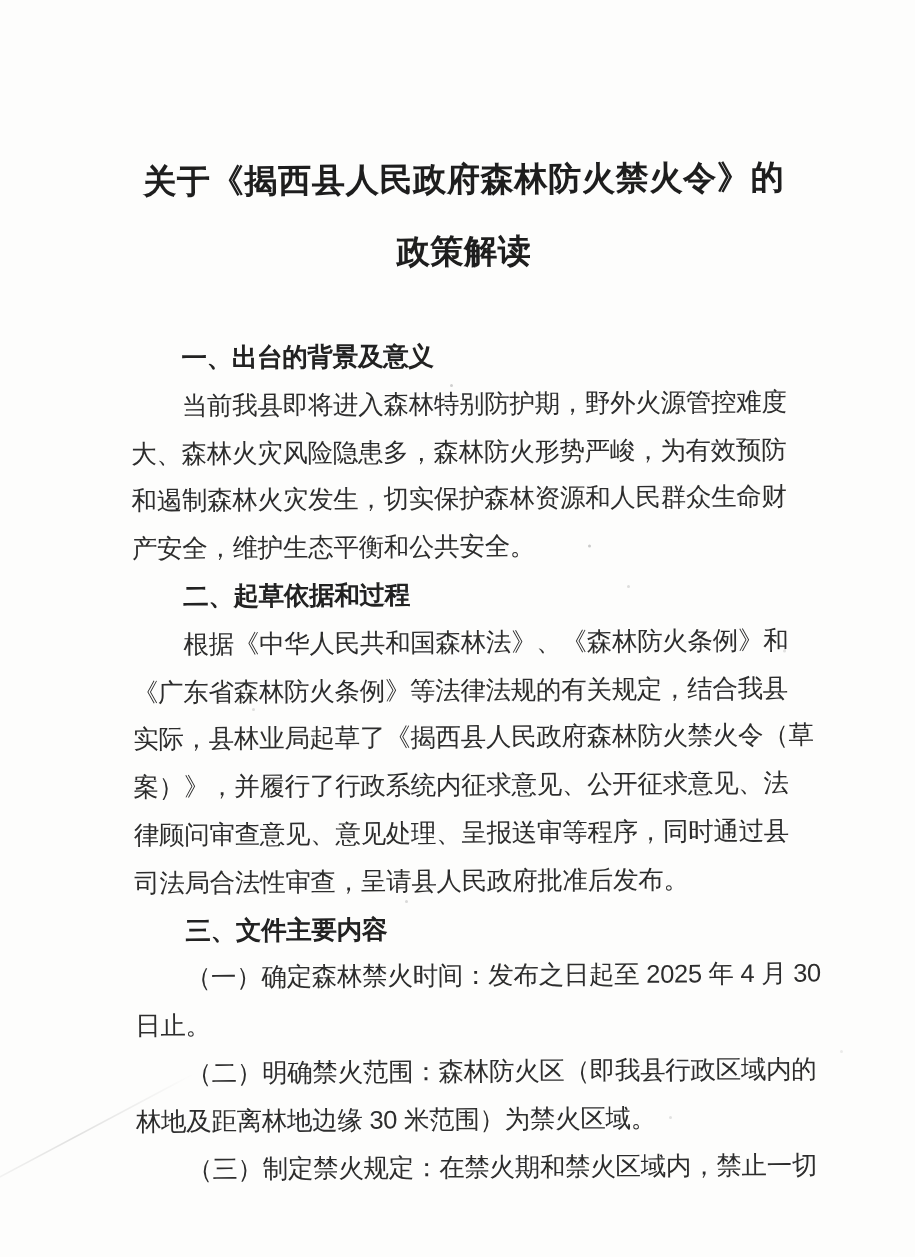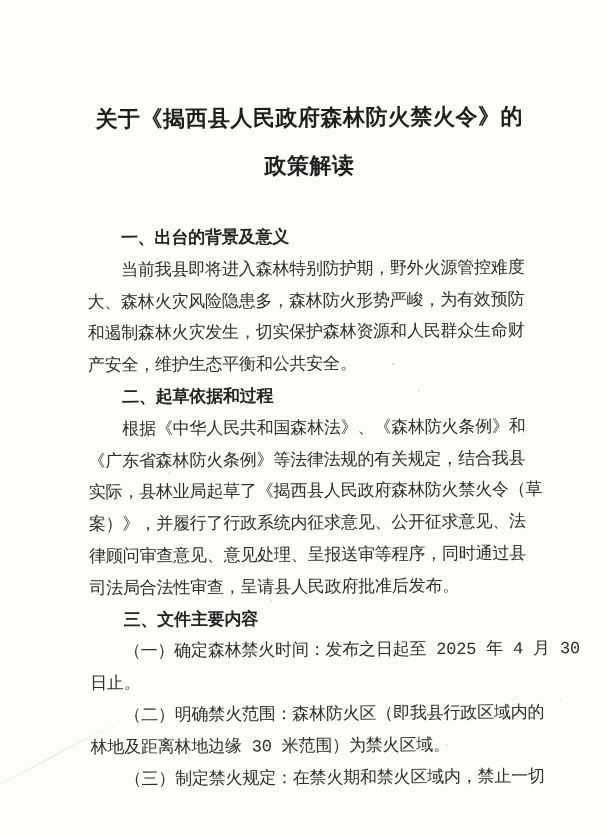--- a/index.html
+++ b/index.html
@@ -6,21 +6,21 @@
     margin: 0;
     padding: 0;
     background: #e9e9e9;
   }
   .page {
     position: relative;
     width: 610px;
     height: 838px;
     background: #fdfdfc;
     overflow: hidden;
-    font-family: Liberation Mono, monospace;
+    font-family: Liberation Sans, sans-serif;
     color: #2d2d2d;
   }
   .scan-noise {
     position: absolute;
     left: 0; top: 0;
     width: 2px; height: 2px;
     background: transparent;
     border-radius: 50%;
     box-shadow:
       300px 256px 0 0 rgba(90,90,90,0.28),

